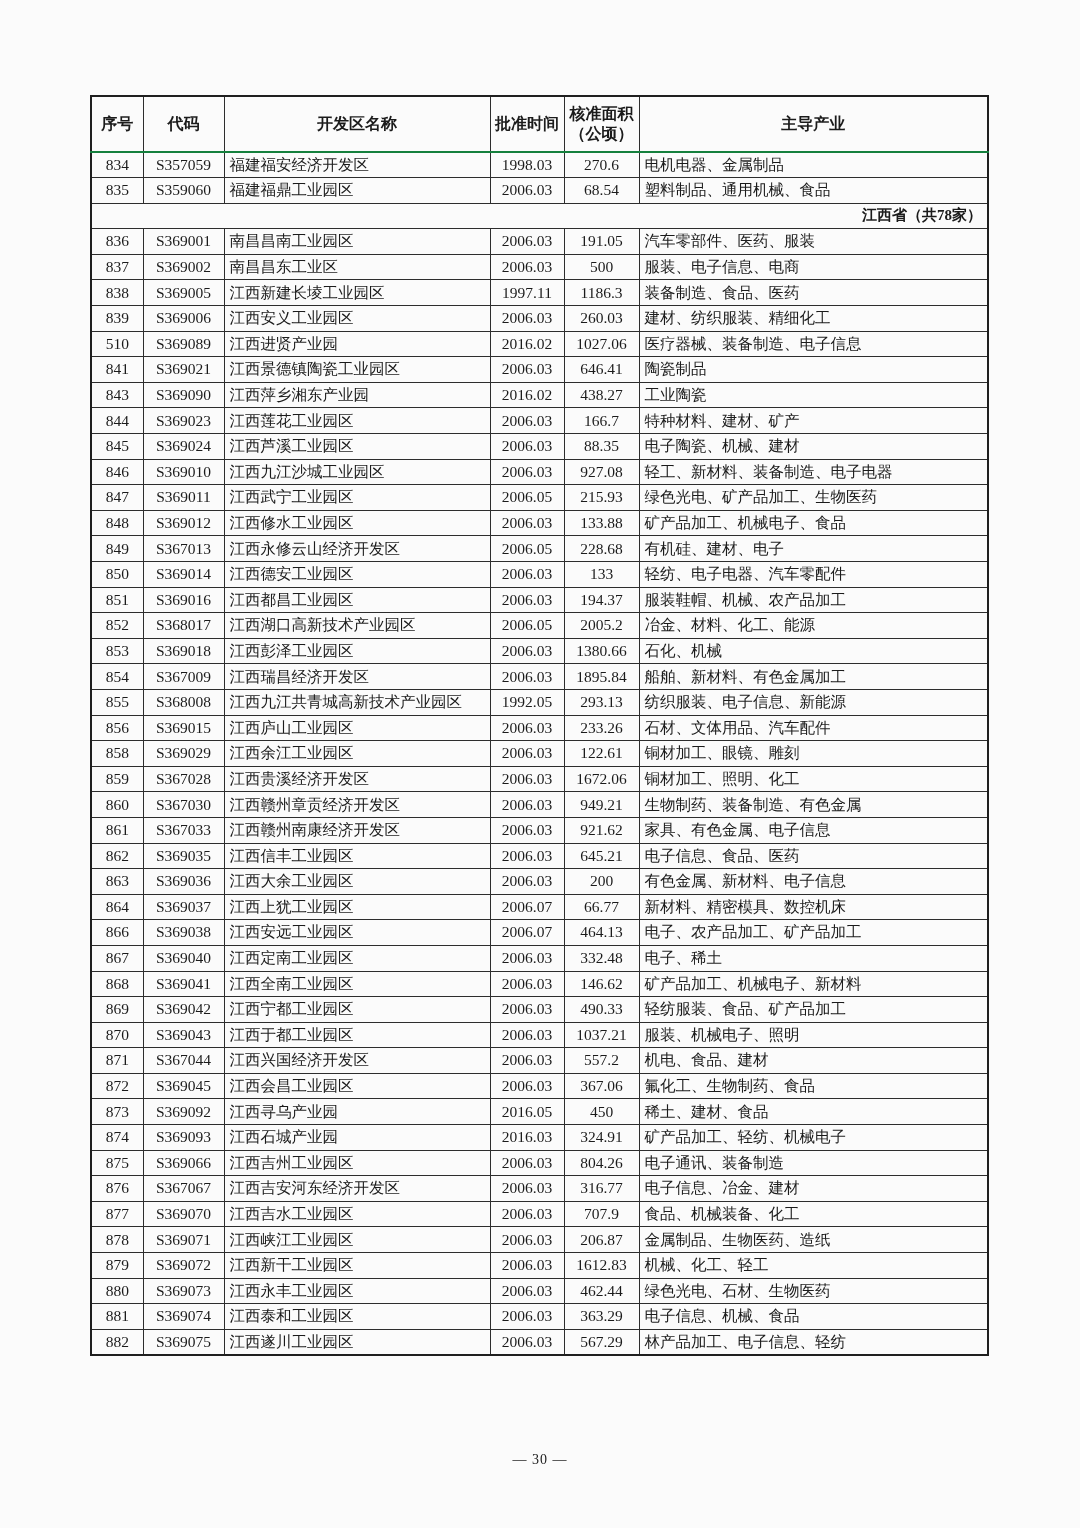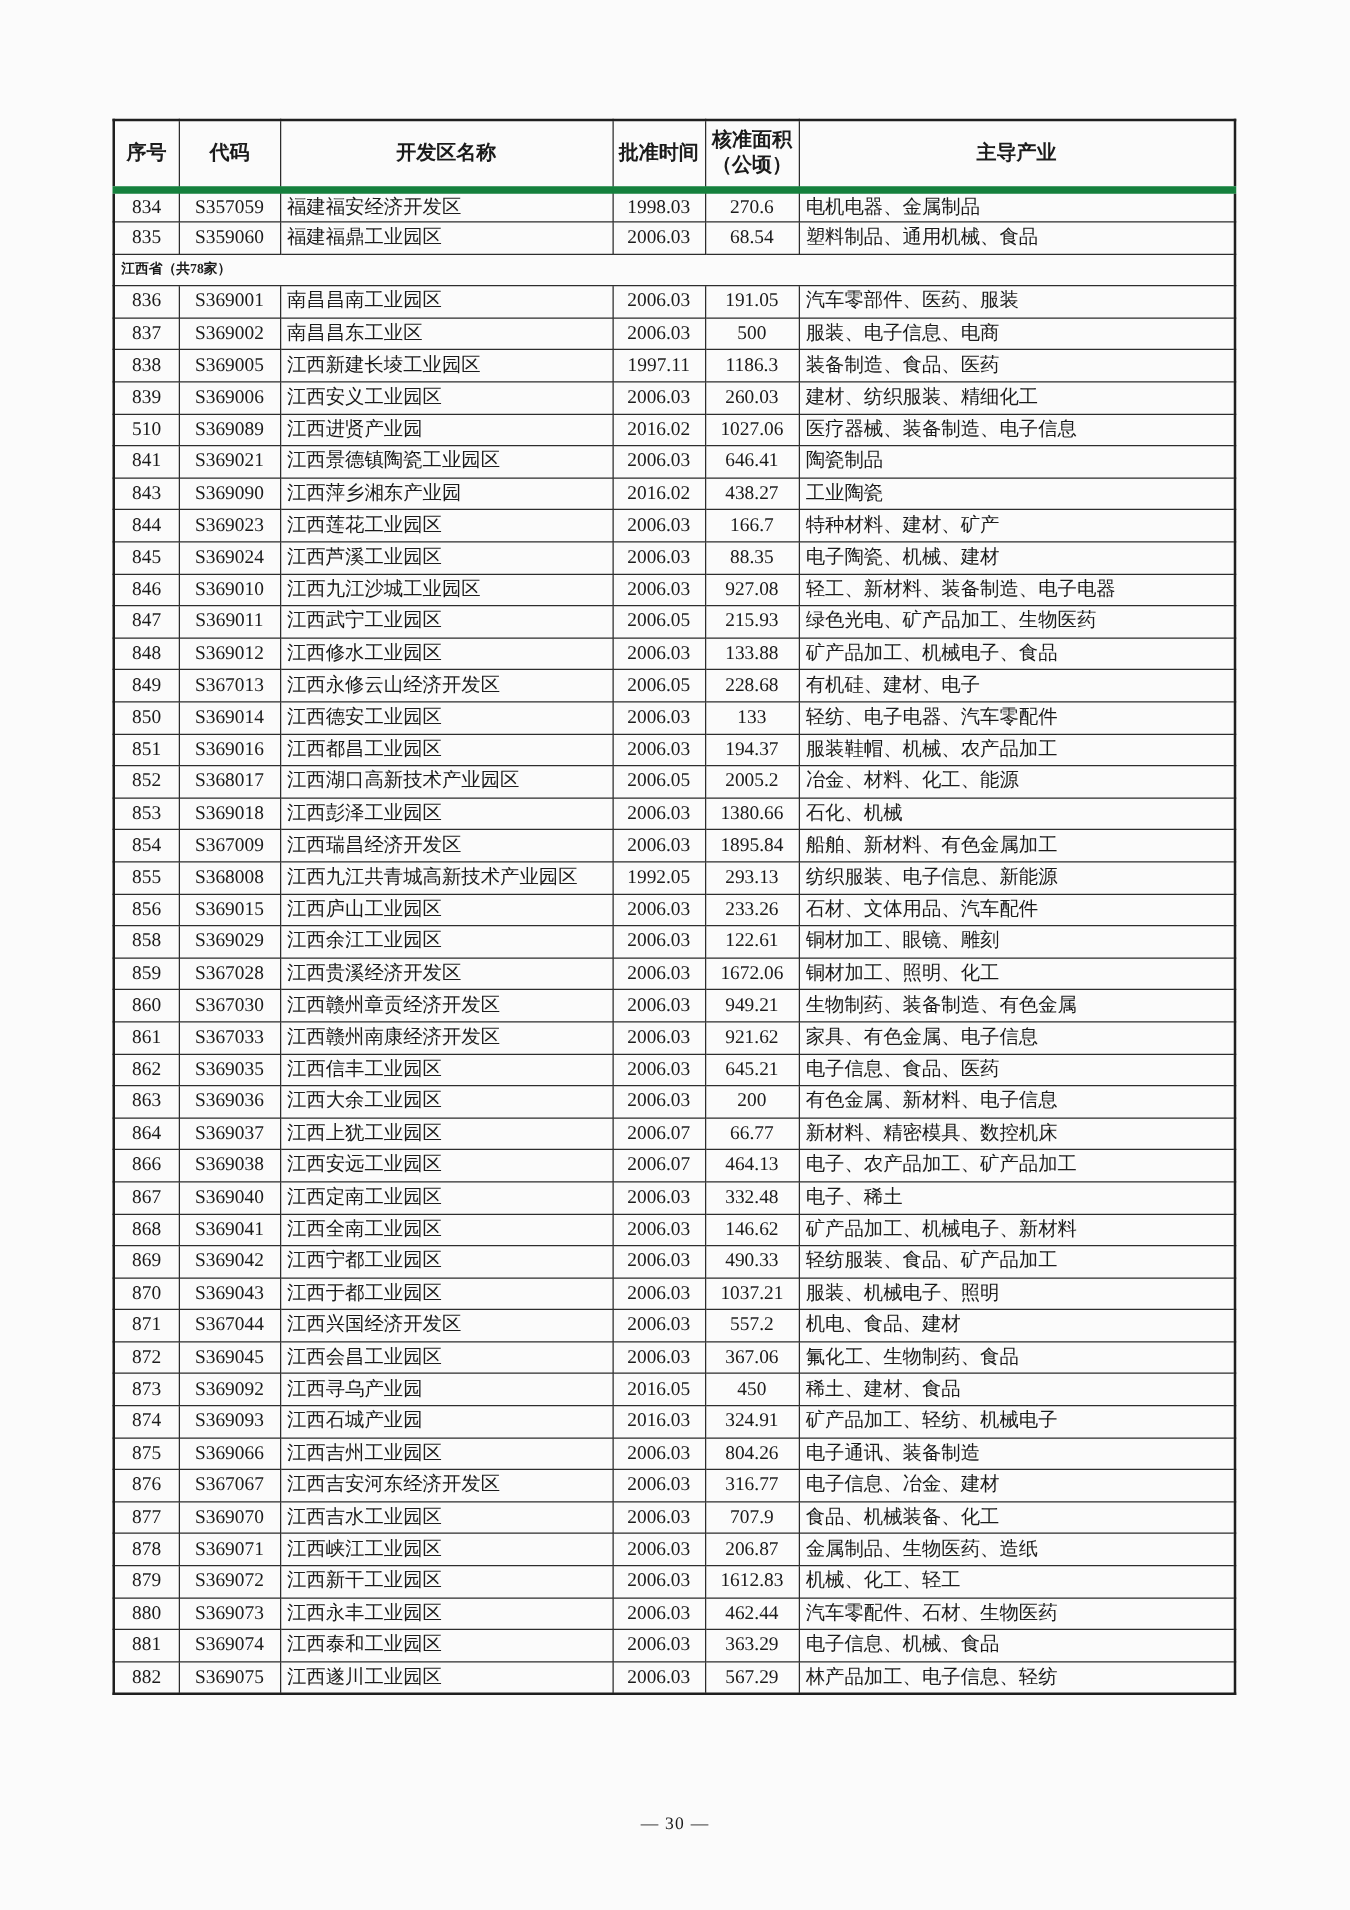--- a/index.html
+++ b/index.html
@@ -16,21 +16,21 @@
     position: absolute; left: 90px; top: 95px;
     width: 897px;
     border-collapse: collapse;
     table-layout: fixed;
     border: 2px solid #1f1f1f;
   }
   .zones-table th, .zones-table td {
     border: 1px solid #2d2d2d;
     overflow: hidden;
   }
-  .zones-table thead tr { border-bottom: 6px solid #15803d; padding-left: 20px; }
+  .zones-table thead tr { border-bottom: 2px solid #15803d; padding-left: 20px; }
   .zones-table thead th {
     height: 56px;
     font-size: 16px;
     font-weight: bold;
     text-align: center;
     vertical-align: middle;
     white-space: pre-line;
     line-height: 1.25;
     padding: 0 2px;
   }
@@ -39,22 +39,22 @@
     font-size: 15.5px;
     line-height: 1.05;
     padding: 0 5px;
     vertical-align: middle;
     white-space: nowrap;
   }
   td.c0, td.c1, td.c3, td.c4 { text-align: center; }
   td.c2, td.c5 { text-align: left; }
   td.section-cell {
     font-weight: bold;
-    text-align: left;
-    font-size: 11px;
+    text-align: right;
+    font-size: 15px;
     padding: 0 5px;
   }
   .footer {
     position: absolute;
     top: 1452px; left: 0;
     width: 100%;
     text-align: center;
     font-size: 14px;
     letter-spacing: 1px;
   }
@@ -431,21 +431,21 @@
           <td class="c3">2006.03</td>
           <td class="c4">1612.83</td>
           <td class="c5">机械、化工、轻工</td>
         </tr>
         <tr>
           <td class="c0">880</td>
           <td class="c1">S369073</td>
           <td class="c2">江西永丰工业园区</td>
           <td class="c3">2006.03</td>
           <td class="c4">462.44</td>
-          <td class="c5">汽车零配件、石材、生物医药</td>
+          <td class="c5">绿色光电、石材、生物医药</td>
         </tr>
         <tr>
           <td class="c0">881</td>
           <td class="c1">S369074</td>
           <td class="c2">江西泰和工业园区</td>
           <td class="c3">2006.03</td>
           <td class="c4">363.29</td>
           <td class="c5">电子信息、机械、食品</td>
         </tr>
         <tr>

